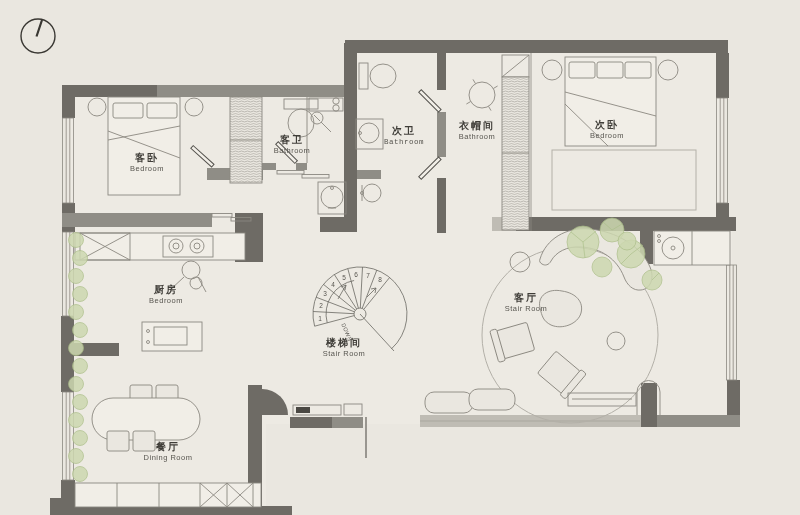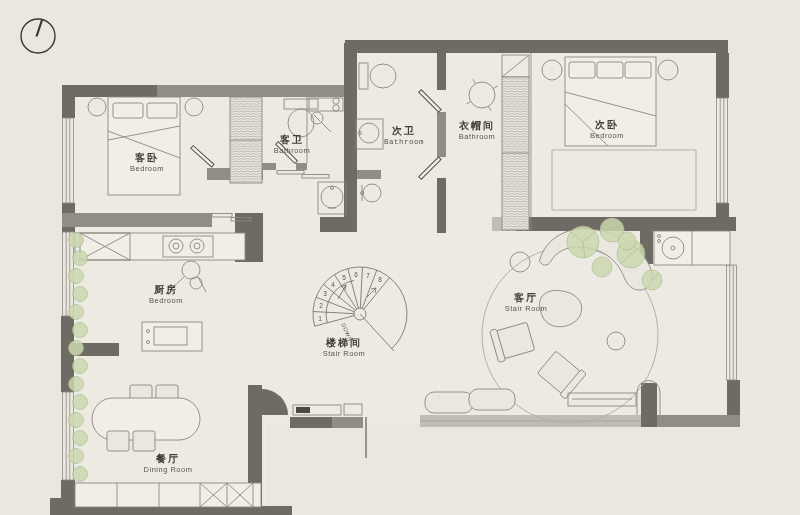--- a/index.html
+++ b/index.html
@@ -26,21 +26,21 @@
   .zh{display:block;font-size:10px;font-weight:700;letter-spacing:2px;color:var(--text-primary,#3f3d38);}
   .en{display:block;font-size:7.5px;letter-spacing:0.5px;color:var(--text-secondary,#57554f);}
   .lbl-guest-bedroom{left:147px;top:151px;}
   .lbl-guest-bathroom{left:292px;top:133px;}
   .lbl-second-bathroom{left:404px;top:125px;font-family:Liberation Mono, monospace;}
   .lbl-cloakroom{left:477px;top:119px;}
   .lbl-second-bedroom{left:607px;top:118px;}
   .lbl-kitchen{left:166px;top:283px;}
   .lbl-staircase{left:344px;top:336px;}
   .lbl-living-room{left:526px;top:291px;}
-  .lbl-dining-room{left:168px;top:452px;}
+  .lbl-dining-room{left:168px;top:440px;}
 </style>
 </head>
 <body>
 
 <div id="stage">
 
 <svg id="plan-svg" width="800" height="515" viewBox="0 0 800 515">
   <defs>
     <pattern id="hatch" width="6" height="5" patternUnits="userSpaceOnUse">
       <rect width="6" height="5" fill="#e9e6df"></rect>

